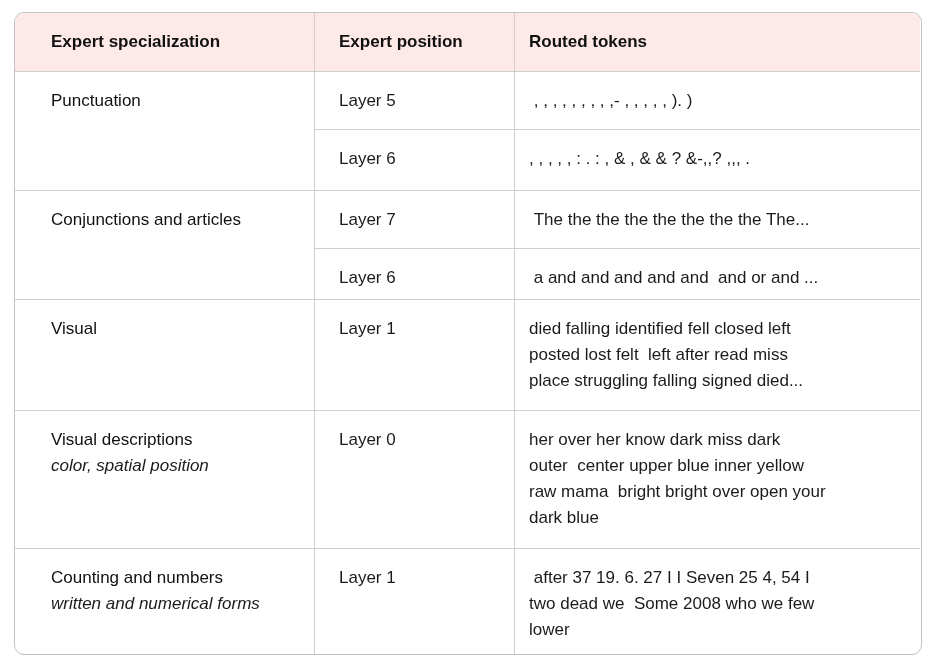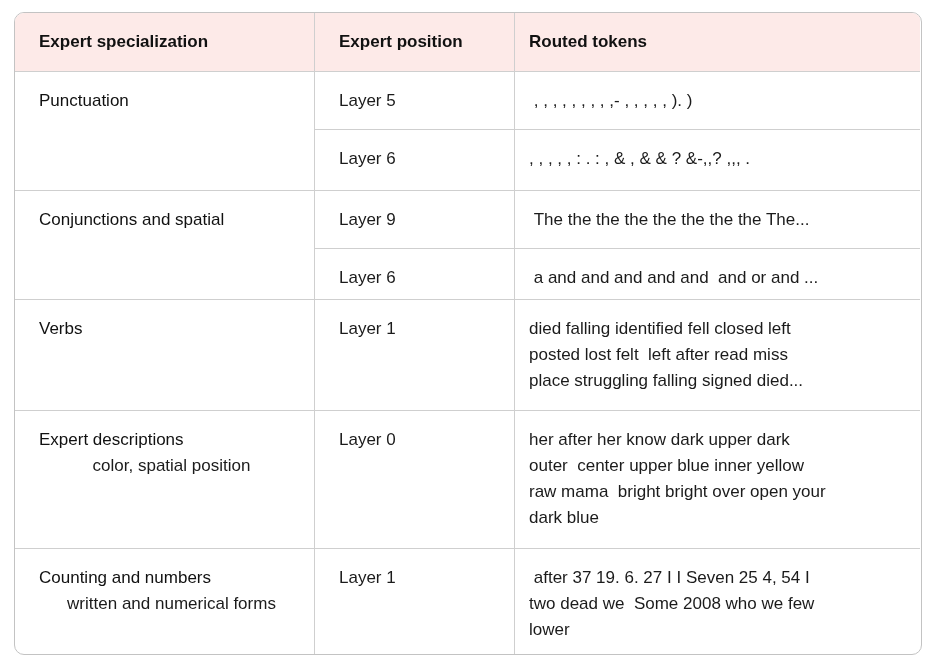--- a/index.html
+++ b/index.html
@@ -41,32 +41,32 @@
     padding:0;
   }
   th{
     background:var(--header-bg);
     font-weight:bold;
     color:var(--text-bold);
     text-align:left;
     vertical-align:middle;
     height:58px;
   }
-  .pc1{padding-left:24px;padding-right:10px;margin-top:39px;}
+  .pc1{padding-left:36px;padding-right:10px;margin-top:39px;}
   .pc2{padding-left:24px;padding-right:8px;}
   .pc3{padding-left:14px;padding-right:0;}
   td{padding-top:16px;padding-bottom:8px;}
   .bl{border-left:1px solid var(--border-inner);}
   .bt{border-top:1px solid var(--border-inner);}
   .group-title{
     font-weight:normal;
     color:var(--text-bold);
   }
   .group-subtitle{
-    text-align:center;
+    font-style:italic;
   }
   .tokens-cell{
     white-space:pre-wrap;
   }
   tr.h58 td{height:58px;}
   tr.h61 td{height:61px;}
   tr.h51 td{height:51px;}
   tr.h111 td{height:111px;}
   tr.h138 td{height:138px;}
   tr.h106 td{height:106px;}
@@ -96,47 +96,47 @@
       <td class="pc2 bl bt">Layer 5</td>
       <td class="pc3 bl bt tokens-cell"> , , , , , , , , ,- , , , , , ). )</td>
     </tr>
     <tr class="h61">
       <td class="pc2 bl bt">Layer 6</td>
       <td class="pc3 bl bt tokens-cell">, , , , , : . : , &amp; , &amp; &amp; ? &amp;-,,? ,,, .</td>
     </tr>
 
     <tr class="h58">
       <td class="pc1 bt" rowspan="2">
-        <div class="group-title">Conjunctions and spatial</div>
+        <div class="group-title">Conjunctions and articles</div>
       </td>
-      <td class="pc2 bl bt">Layer 9</td>
+      <td class="pc2 bl bt">Layer 7</td>
       <td class="pc3 bl bt tokens-cell"> The the the the the the the the The...</td>
     </tr>
     <tr class="h51">
       <td class="pc2 bl bt">Layer 6</td>
       <td class="pc3 bl bt tokens-cell"> a and and and and and  and or and ...</td>
     </tr>
 
     <tr class="h111">
       <td class="pc1 bt">
-        <div class="group-title">Verbs</div>
+        <div class="group-title">Visual</div>
       </td>
       <td class="pc2 bl bt">Layer 1</td>
       <td class="pc3 bl bt tokens-cell">died falling identified fell closed left
 posted lost felt  left after read miss
 place struggling falling signed died...</td>
     </tr>
 
     <tr class="h138">
       <td class="pc1 bt">
-        <div class="group-title">Expert descriptions</div>
+        <div class="group-title">Visual descriptions</div>
         <div class="group-subtitle">color, spatial position</div>
       </td>
       <td class="pc2 bl bt">Layer 0</td>
-      <td class="pc3 bl bt tokens-cell">her after her know dark upper dark
+      <td class="pc3 bl bt tokens-cell">her over her know dark miss dark
 outer  center upper blue inner yellow
 raw mama  bright bright over open your
 dark blue</td>
     </tr>
 
     <tr class="h106">
       <td class="pc1 bt">
         <div class="group-title">Counting and numbers</div>
         <div class="group-subtitle">written and numerical forms</div>
       </td>

